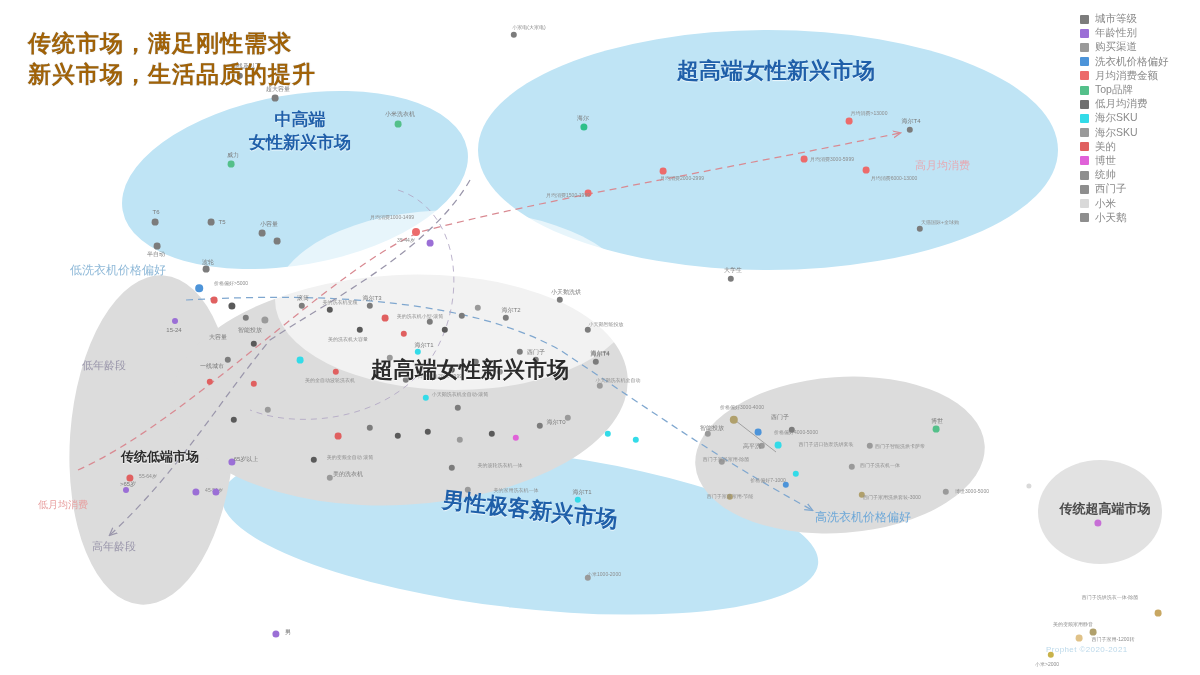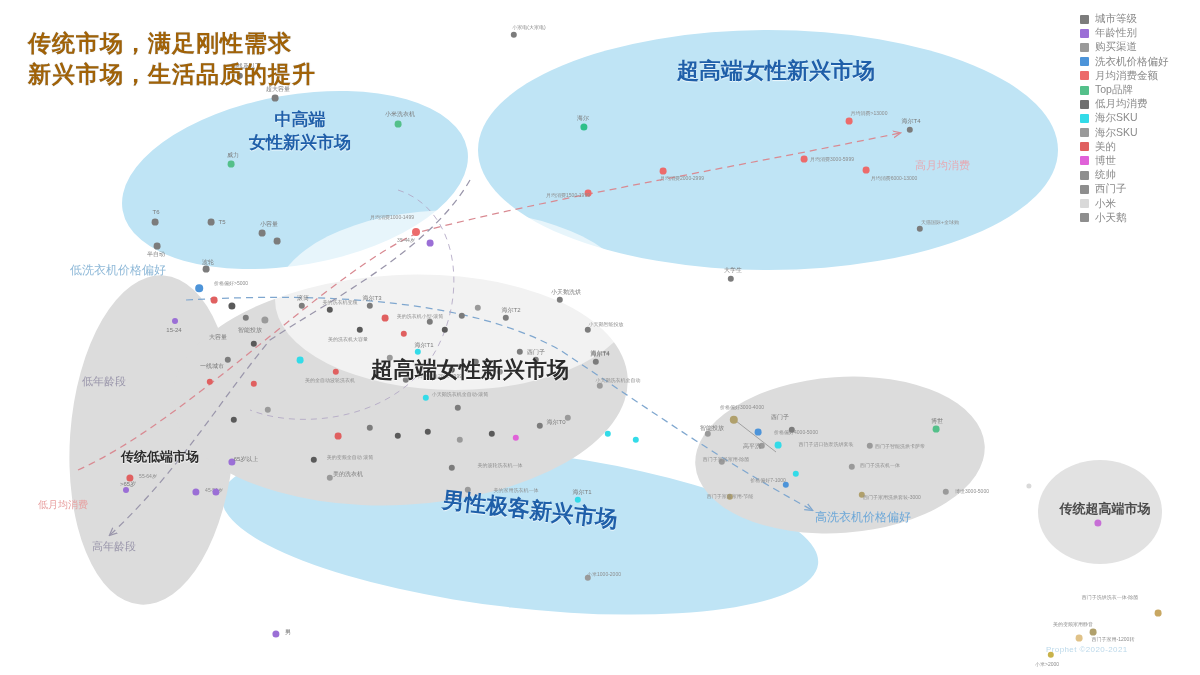--- a/index.html
+++ b/index.html
@@ -33,21 +33,21 @@
   #t-high{left:765px;top:448px;width:190px;font-size:18px;}
   #t-superhigh{left:1030px;top:500px;width:150px;font-size:13px;}
   #t-low{left:80px;top:448px;width:160px;font-size:13px;}
 
   
   .axlab{position:absolute;font-size:11px;white-space:nowrap;}
   #ax-lowprice{left:70px;top:262px;color:#8fb9d8;font-size:12px;}
   #ax-highprice{left:815px;top:509px;color:#6ea8d8;font-size:12px;}
   #ax-lowspend{left:38px;top:498px;color:#e8a0a0;font-size:10px;}
   #ax-highspend{left:915px;top:158px;color:#e5aab4;font-size:11px;}
-  #ax-lowage{left:82px;top:374px;color:#9a96ab;font-size:11px;}
+  #ax-lowage{left:82px;top:358px;color:#9a96ab;font-size:11px;}
   #ax-highage{left:92px;top:539px;color:#9a96ab;font-size:11px;}
 
   
   .pt{position:absolute;border-radius:50%;transform:translate(-50%,-50%);}
   .plab{position:absolute;transform:translate(-50%,-50%);white-space:nowrap;
         color:#8d8d8d;font-size:5px;pointer-events:none;}
   .plab.big{font-size:6px;color:#7a7a7a;}
 
   
   #legend{position:absolute;right:8px;top:12px;width:112px;}

